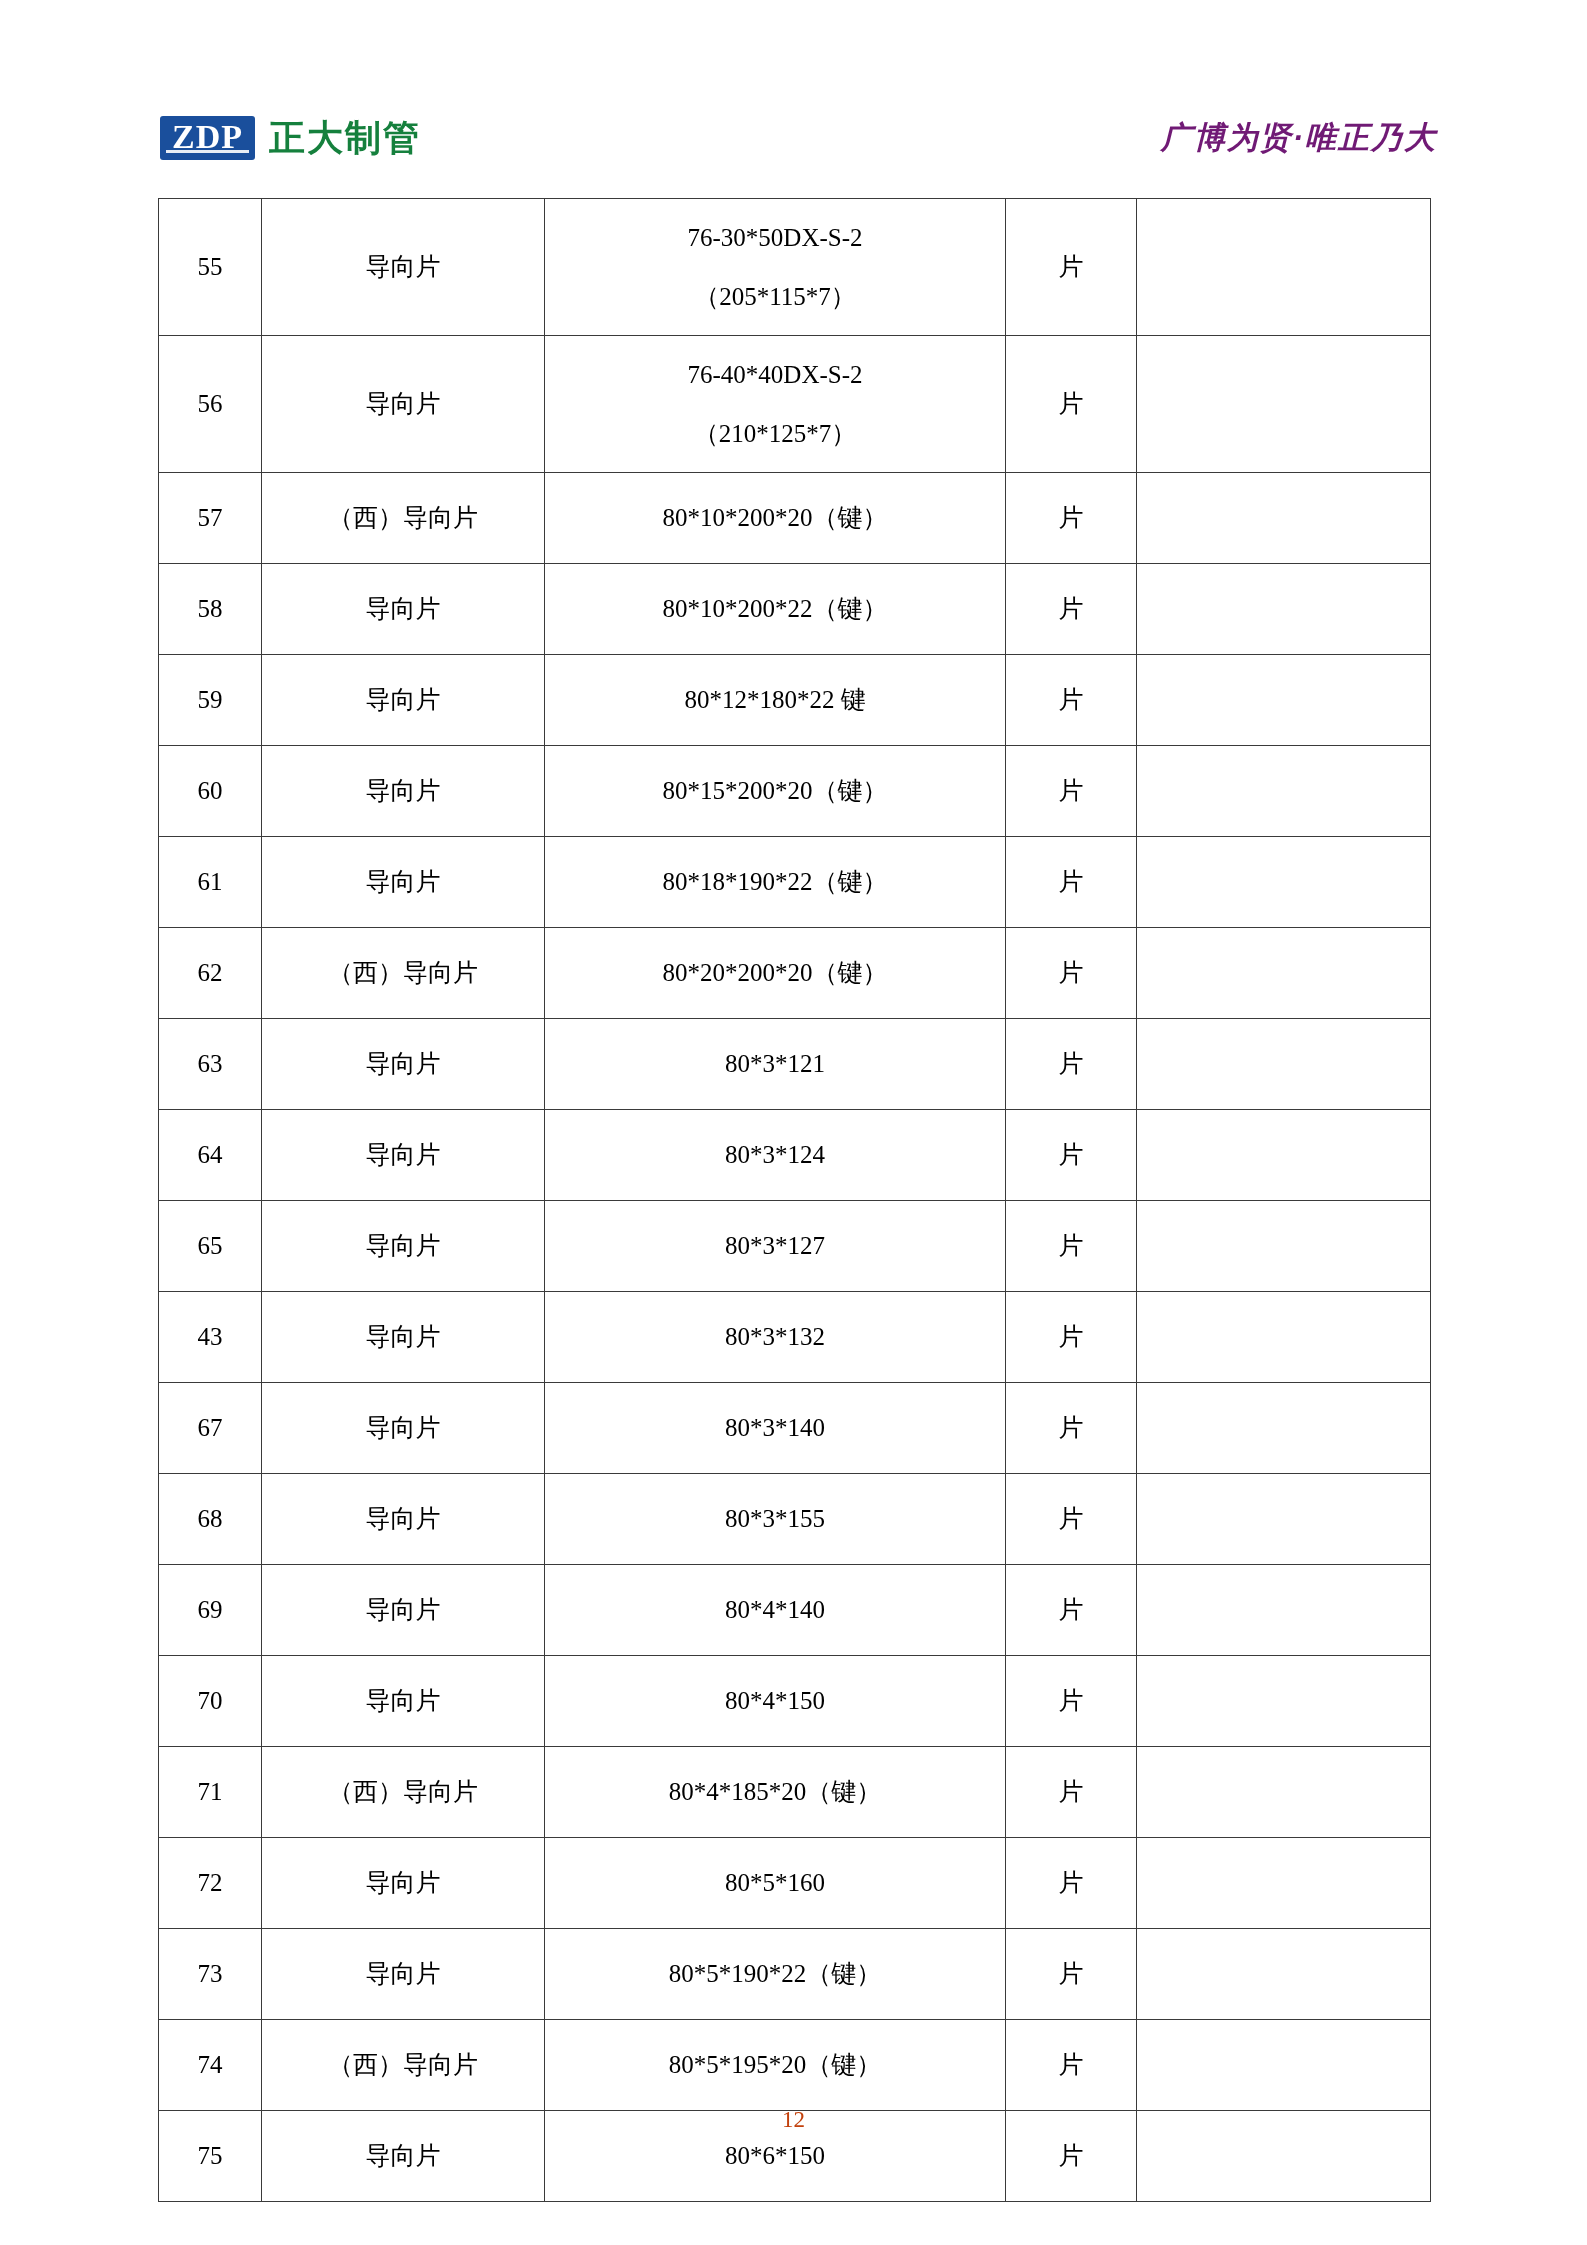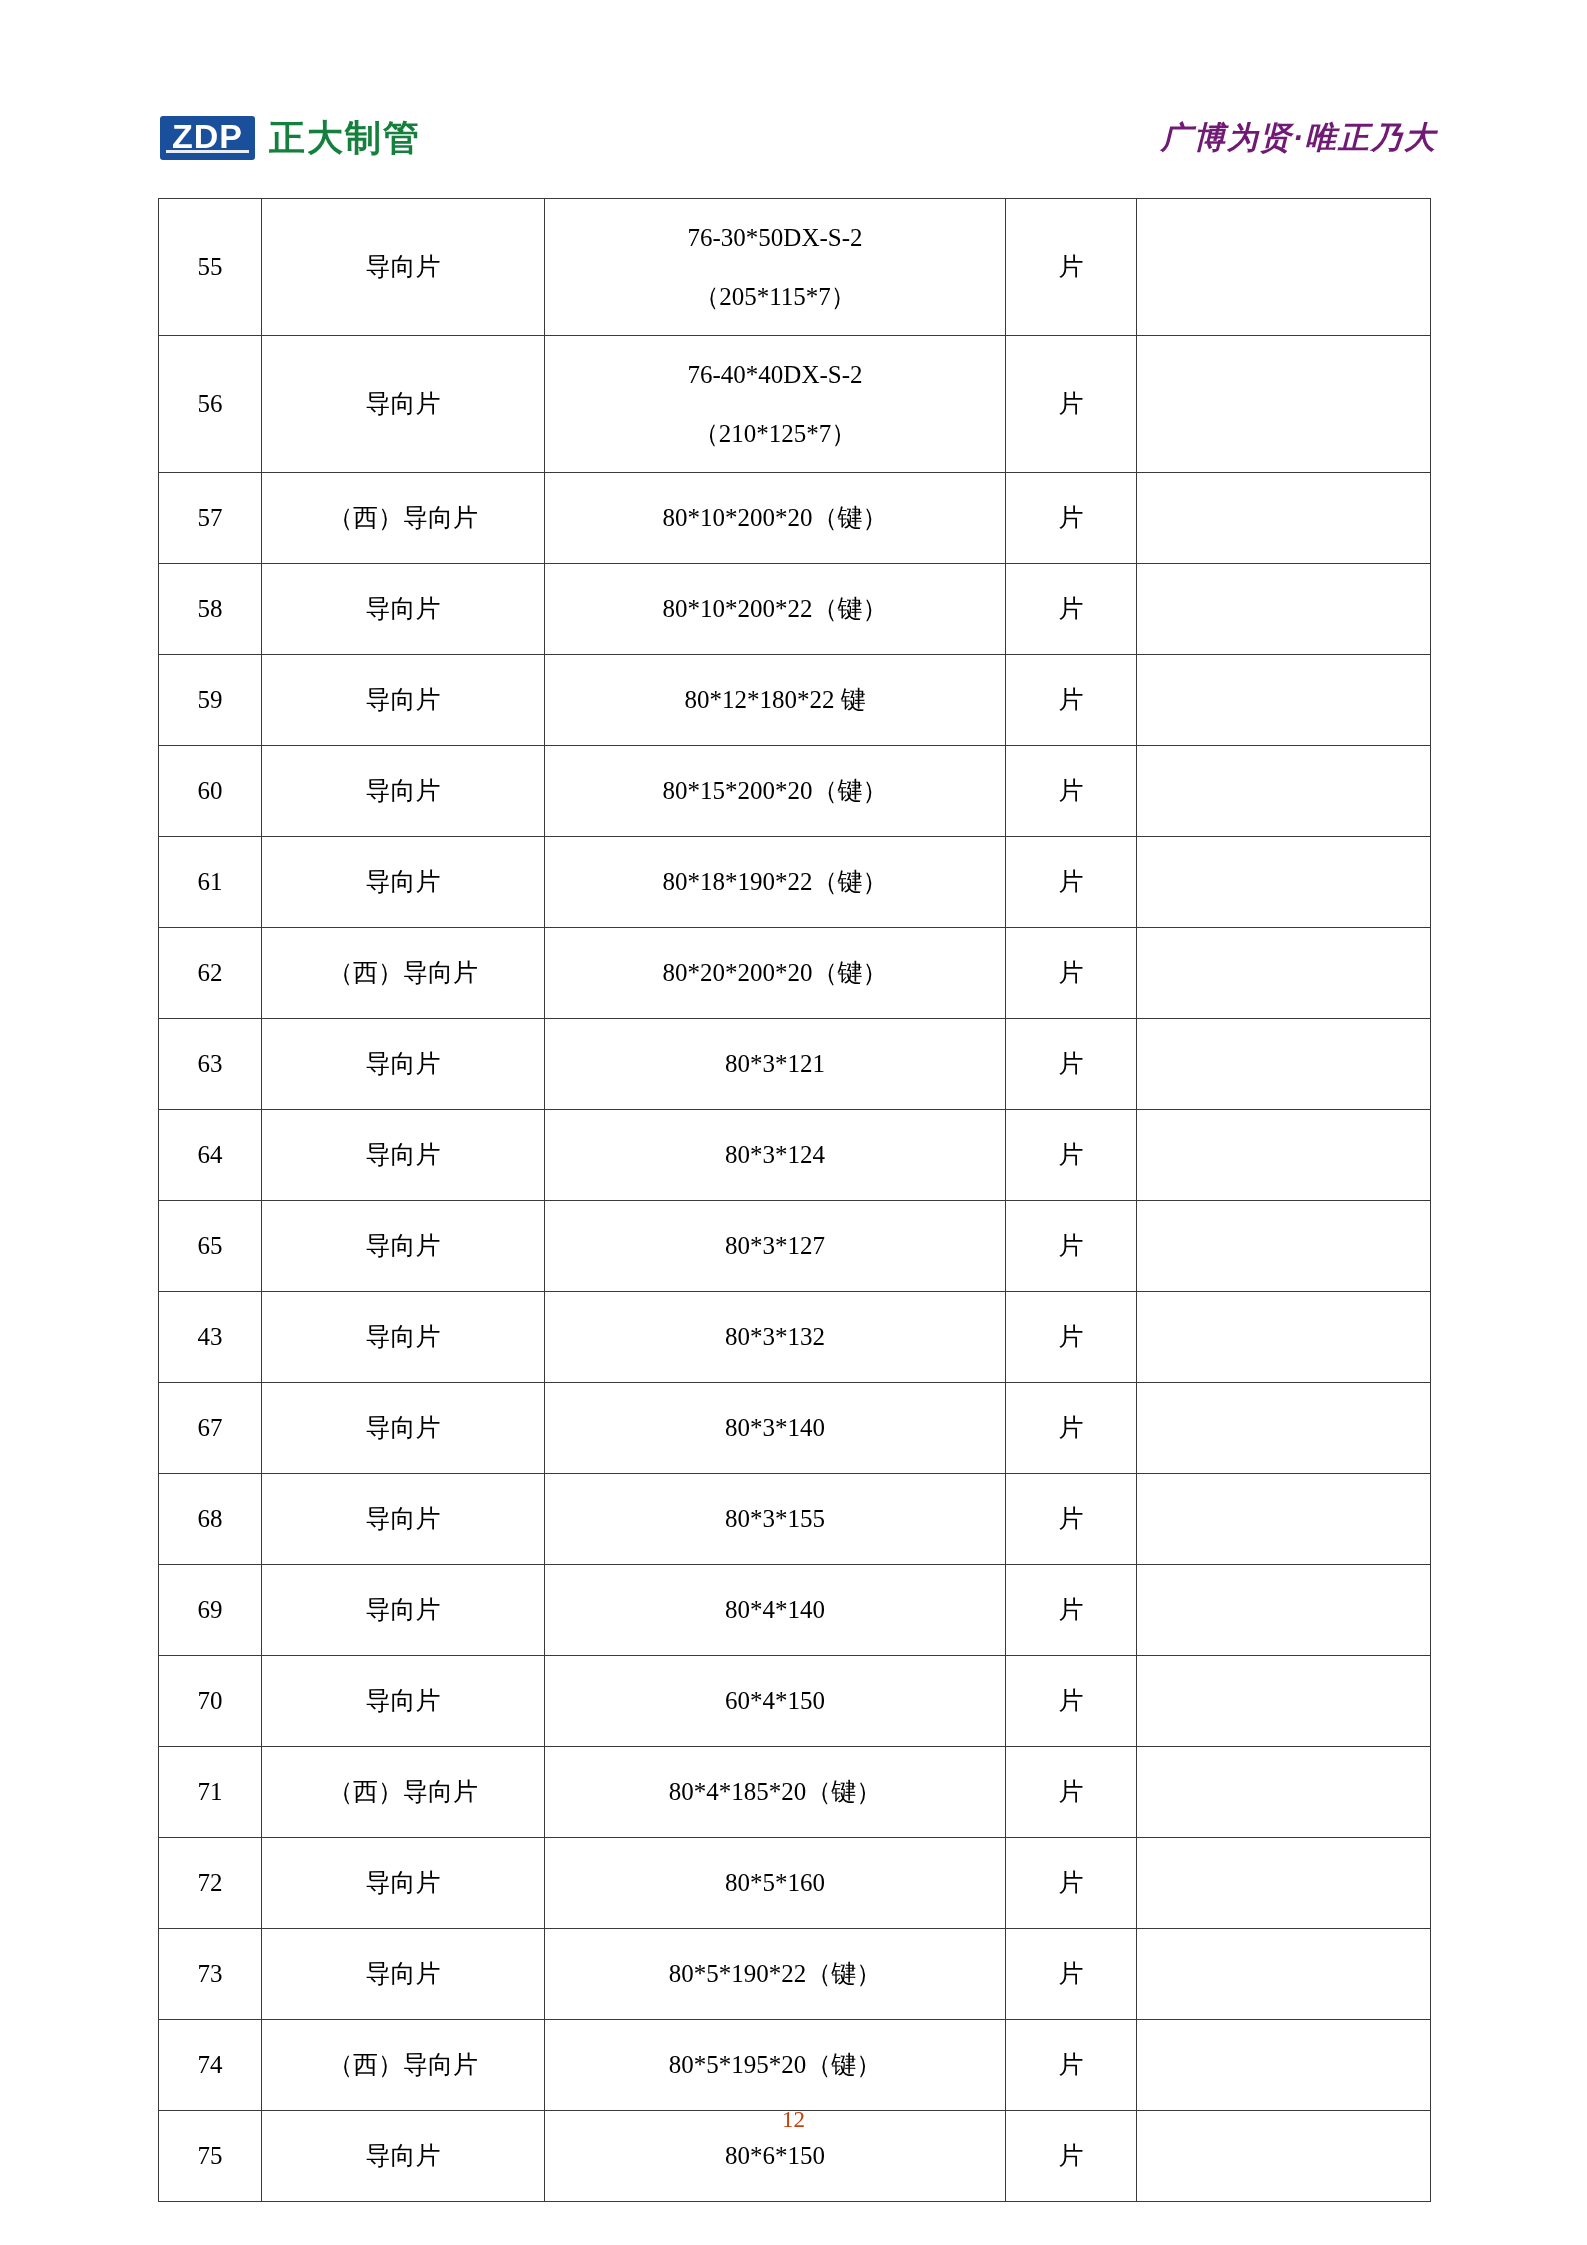--- a/index.html
+++ b/index.html
@@ -35,21 +35,21 @@
   }
   .logo-wrap {
     display: flex;
     align-items: center;
     gap: 14px;
   }
   .logo-mark {
     display: inline-block;
     background: #1a4f9c;
     color: #ffffff;
-    font-family: Liberation Sans, sans-serif;
+    font-family: Liberation Serif, serif;
     font-weight: bold;
     font-size: 34px;
     letter-spacing: 1px;
     padding: 3px 12px 5px 12px;
     border-radius: 3px;
     line-height: 1.05;
     position: relative;
     text-align: right;
   }
   .logo-mark::after {
@@ -263,21 +263,21 @@
           <tr>
             <td class="cell-no normal">69</td>
             <td class="cell-name normal">导向片</td>
             <td class="cell-spec normal">80*4*140</td>
             <td class="cell-unit normal">片</td>
             <td class="cell-qty normal"></td>
           </tr>
           <tr>
             <td class="cell-no normal">70</td>
             <td class="cell-name normal">导向片</td>
-            <td class="cell-spec normal">60*4*150</td>
+            <td class="cell-spec normal">80*4*150</td>
             <td class="cell-unit normal">片</td>
             <td class="cell-qty normal"></td>
           </tr>
           <tr>
             <td class="cell-no normal">71</td>
             <td class="cell-name normal">（西）导向片</td>
             <td class="cell-spec normal">80*4*185*20（键）</td>
             <td class="cell-unit normal">片</td>
             <td class="cell-qty normal"></td>
           </tr>

